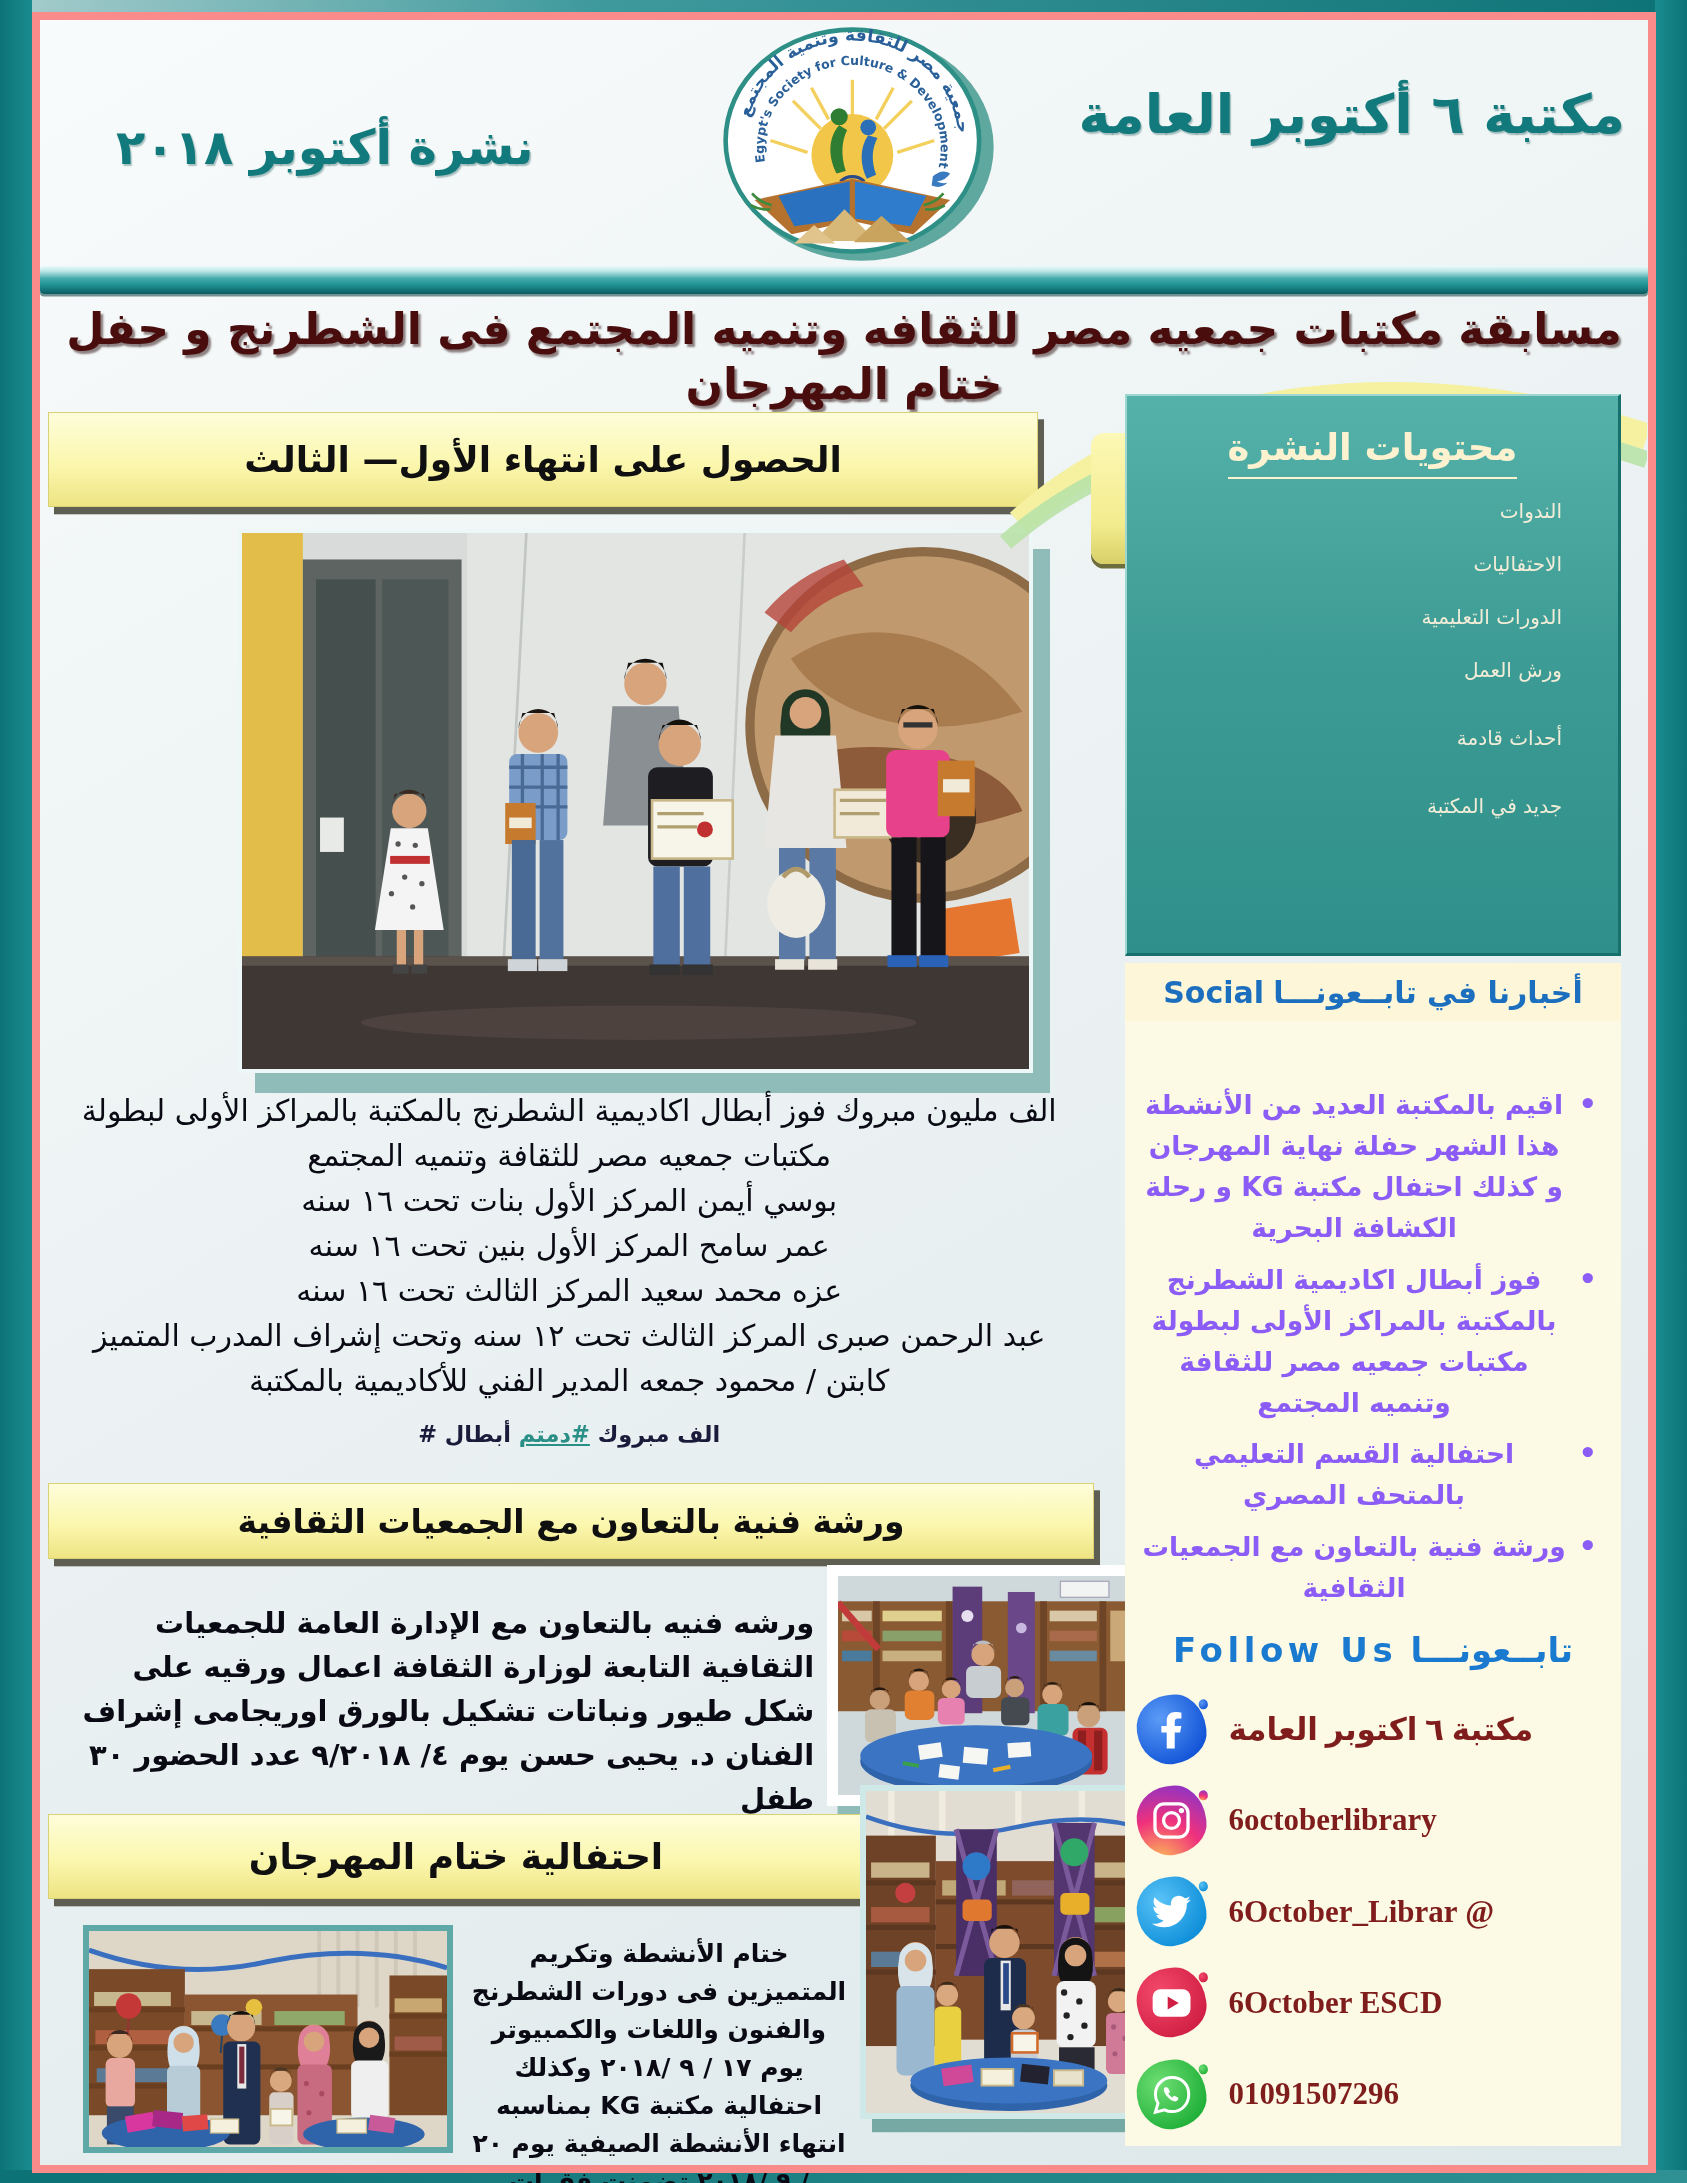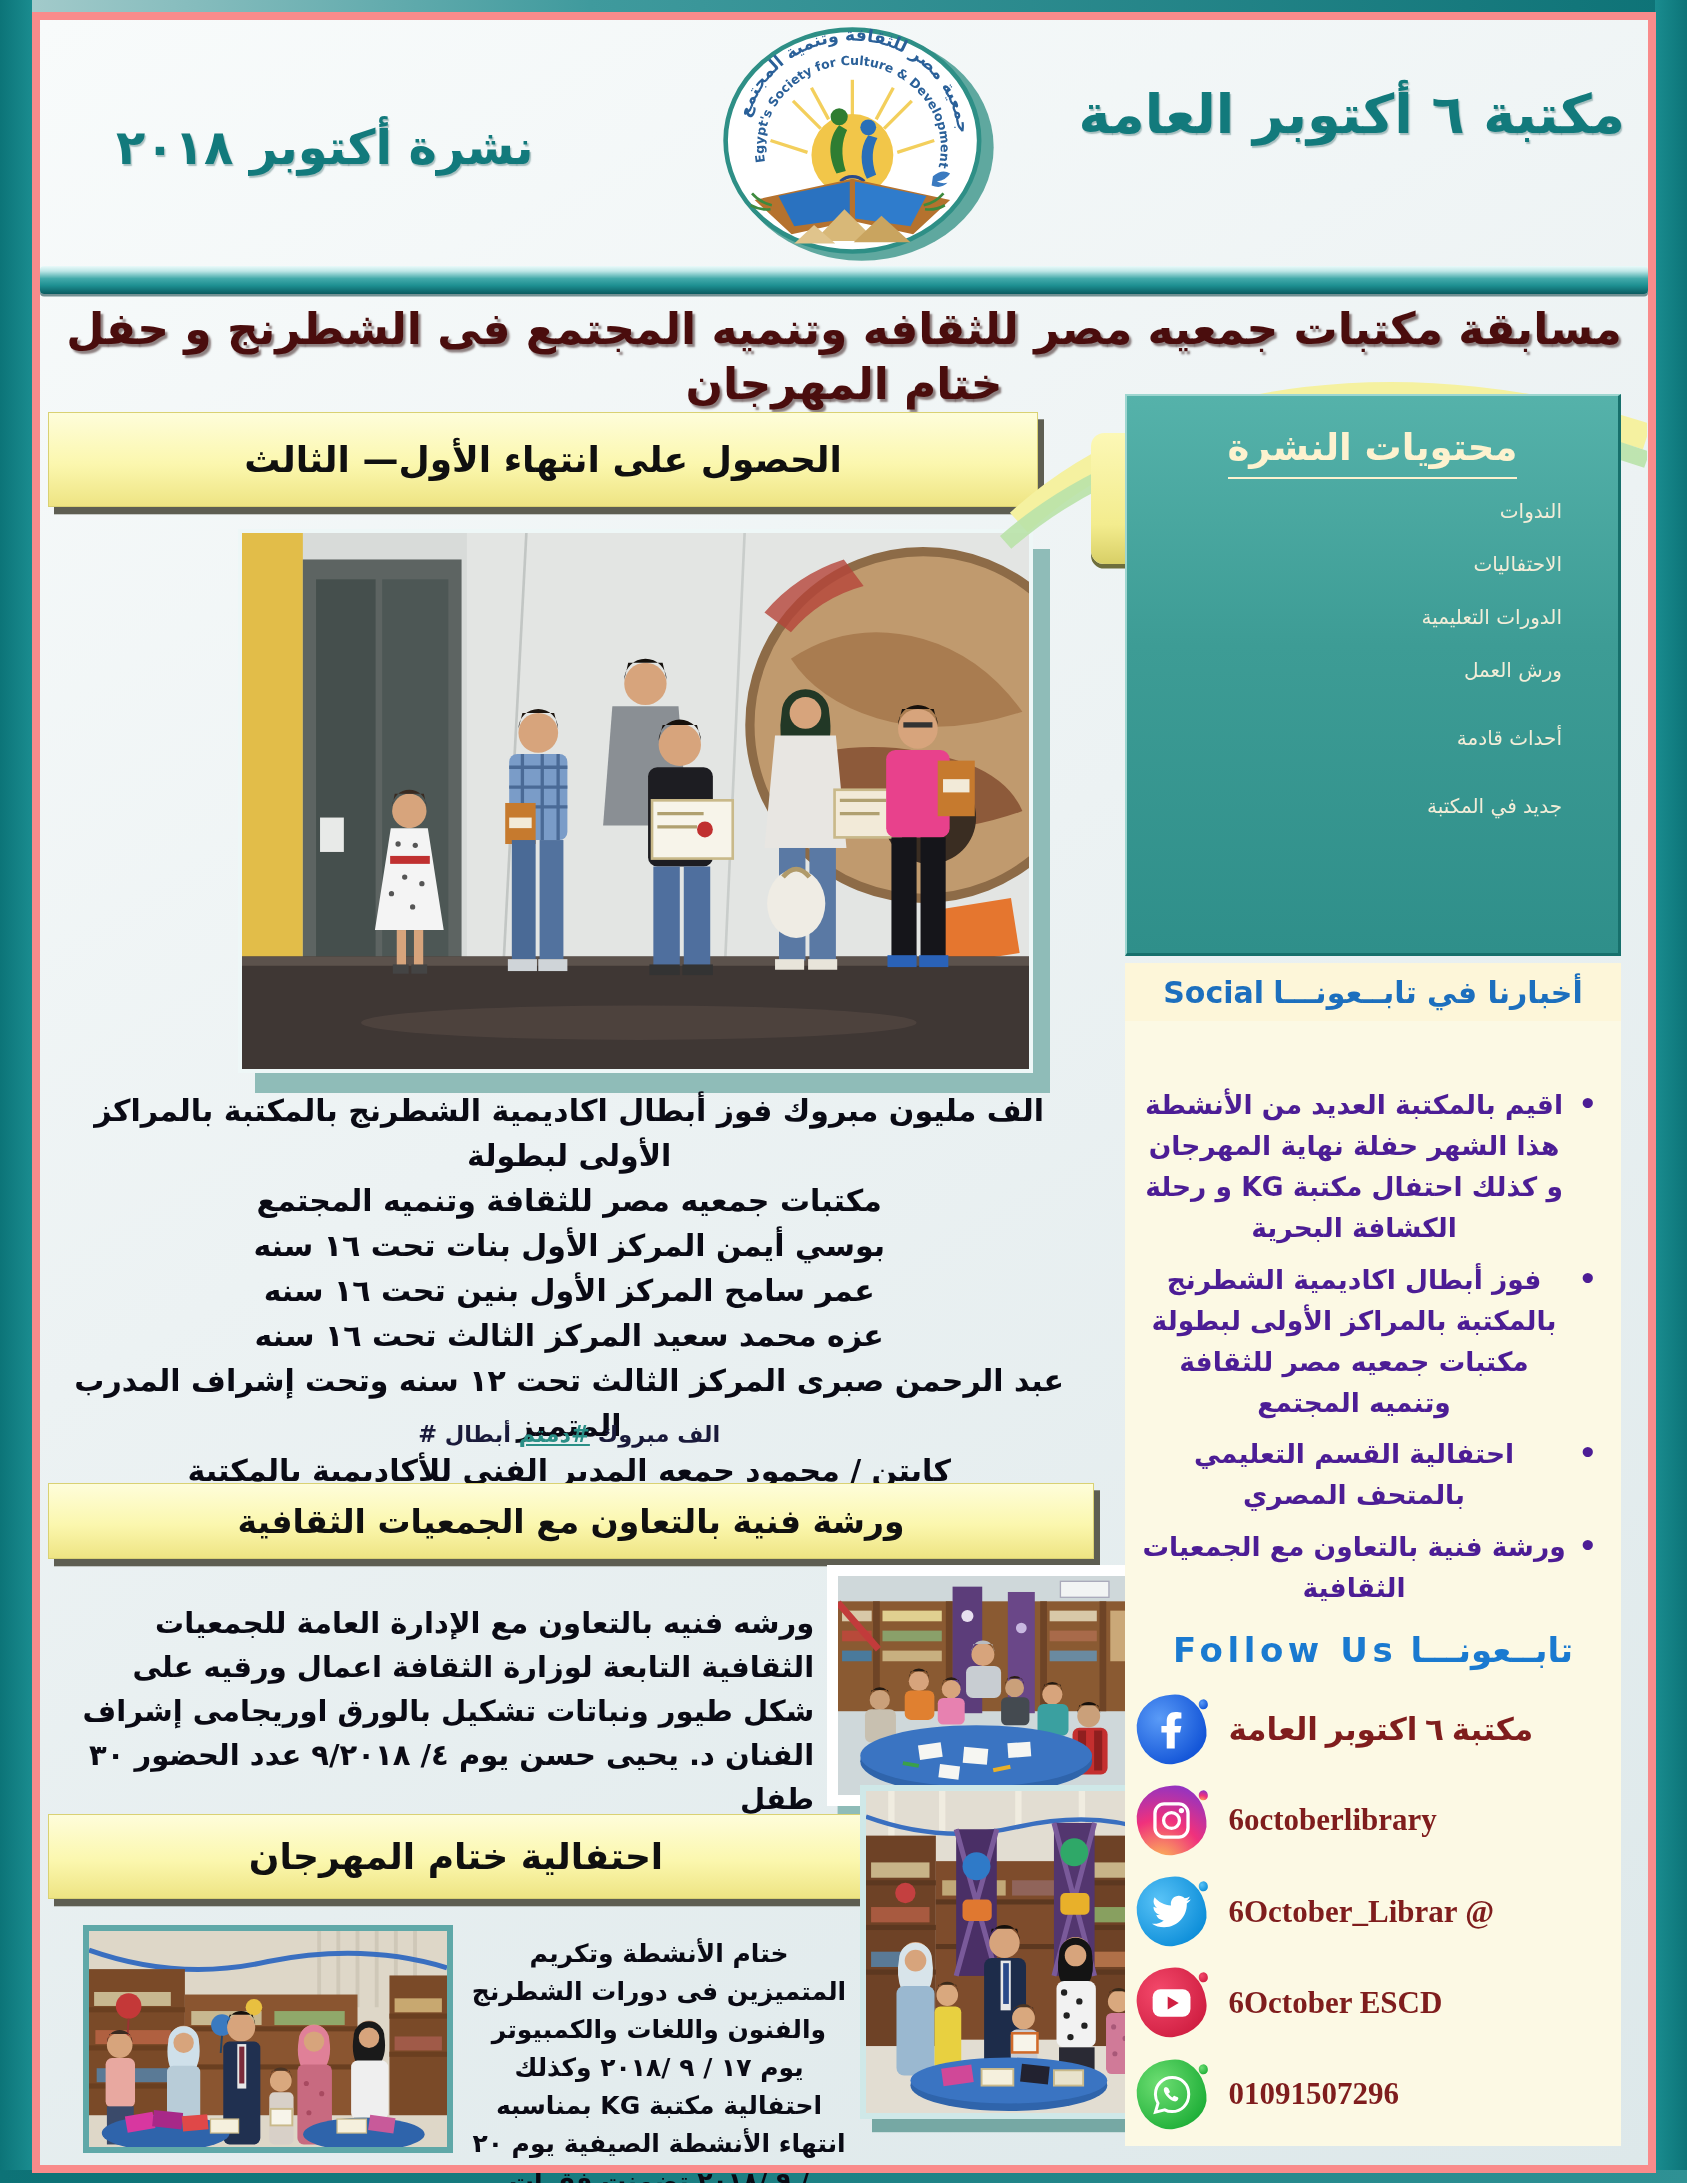--- a/index.html
+++ b/index.html
@@ -52,21 +52,21 @@
       border:4px solid #eef7f7;box-shadow:17px 20px 0 #8fbcb8;}
   .photo-workshop{left:787px;top:1545px;width:311px;height:241px;background:#fff;
       padding:10.6px;box-sizing:border-box;box-shadow:10.6px 10.6px 0 #8fbcb8;}
   .photo-bl{left:43px;top:1905px;width:370px;height:228px;border:6.6px solid #5fa8a8;
       box-sizing:border-box;}
   .photo-br{left:820px;top:1765px;width:299px;height:334px;border:6.6px solid #cfe8e8;
       box-sizing:border-box;box-shadow:12px 13.2px 0 #76a8a4;}
 
   
   .body-block{position:absolute;left:13.2px;top:1068px;width:1032px;direction:rtl;text-align:center;
-      font-size:30px;font-weight:700;color:#0a0a14;line-height:45px;}
+      font-size:30px;font-weight:400;color:#0a0a14;line-height:45px;}
   .body-block p{margin:0;}
   .hashtag-line{position:absolute;left:13.2px;top:1401px;width:1032px;direction:rtl;text-align:center;
       font-size:22.5px;font-weight:700;color:#1a1a3a;}
   .hashtag-link{color:#2a8f86;text-decoration:underline;cursor:pointer;}
 
   .workshop-text{position:absolute;left:13.2px;top:1581px;width:761px;direction:rtl;
       font-size:29px;font-weight:700;color:#0a0a14;line-height:44px;}
   .closing-text{position:absolute;left:427px;top:1915px;width:384px;direction:rtl;text-align:center;
       font-size:25px;font-weight:700;color:#0a0a14;line-height:38px;}
 
@@ -84,21 +84,21 @@
   .contents-title span{display:inline-block;border-bottom:2.6px solid #fdf2cf;padding-bottom:8px;}
   .contents-list{list-style:none;margin:20px 0 0;padding:0 56px 0 20px;}
   .contents-list li{font-size:20px;color:#f3edd8;text-align:right;margin-bottom:29px;font-weight:400;}
   .contents-list li.gap{margin-top:44px;}
 
   .social-header{position:absolute;left:1085px;top:943px;width:496px;height:58px;background:#fdf6d9;
       display:flex;align-items:center;justify-content:center;direction:rtl;gap:9.3px;
       font-size:30px;font-weight:900;color:#1c6fbe;}
   .cream-panel{position:absolute;left:1085px;top:1001px;width:496px;height:1125px;background:#fcf9e4;}
   .social-bullets{list-style:none;margin:0;padding:63px 20px 0 16px;direction:rtl;}
-  .social-bullets li{position:relative;font-size:26.5px;font-weight:700;color:#4c1d95;line-height:41px;
+  .social-bullets li{position:relative;font-size:26.5px;font-weight:700;color:#8b5cf6;line-height:41px;
       text-align:center;padding-right:34px;margin-bottom:10.6px;}
   .social-bullets li::before{content:"•";position:absolute;right:4px;top:0;font-size:29px;}
   .follow-header{margin-top:22.5px;text-align:center;direction:rtl;font-size:34px;font-weight:900;
       color:#1a7ad0;display:flex;justify-content:center;gap:13.2px;}
   .follow-en{letter-spacing:4.6px;}
   .accounts{margin-top:20px;padding:0 0 0 12px;}
   .account-row{display:flex;align-items:center;gap:22.5px;margin-bottom:13.2px;height:78px;}
   .account-label{font-size:31px;font-weight:700;color:#7f1d1d;
       font-family:"Liberation Serif","DejaVu Sans",serif;direction:rtl;}
   

